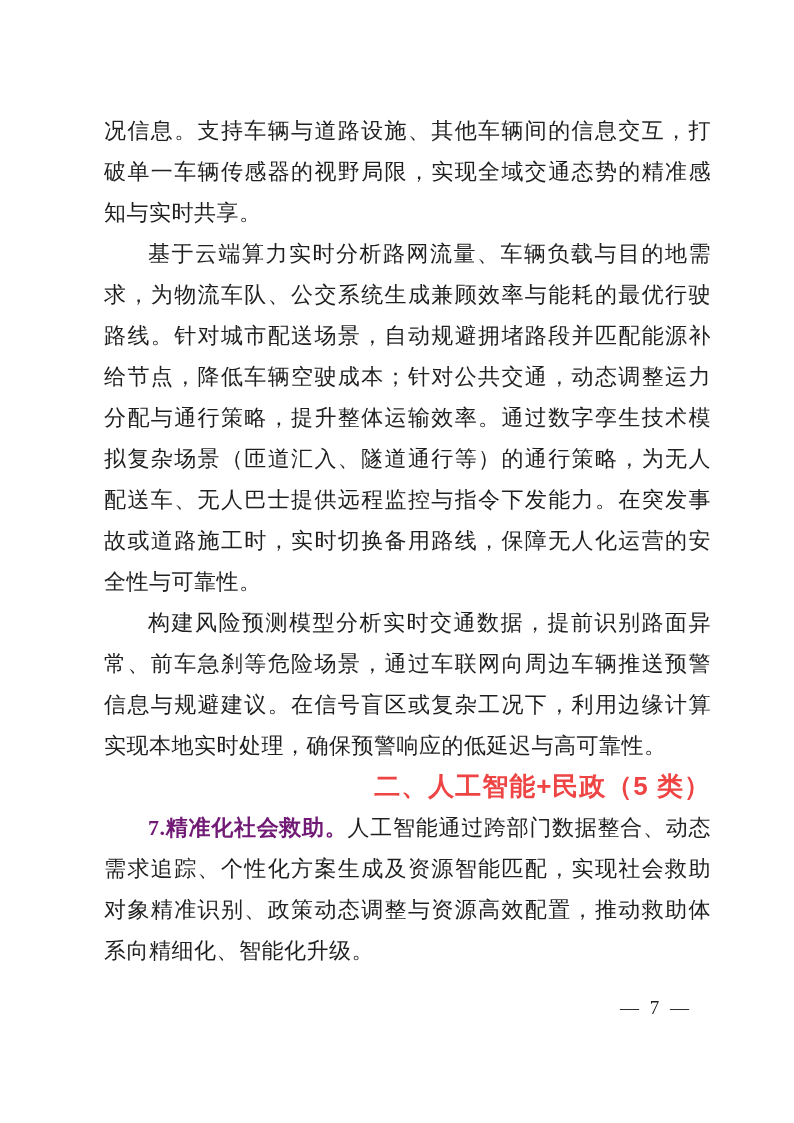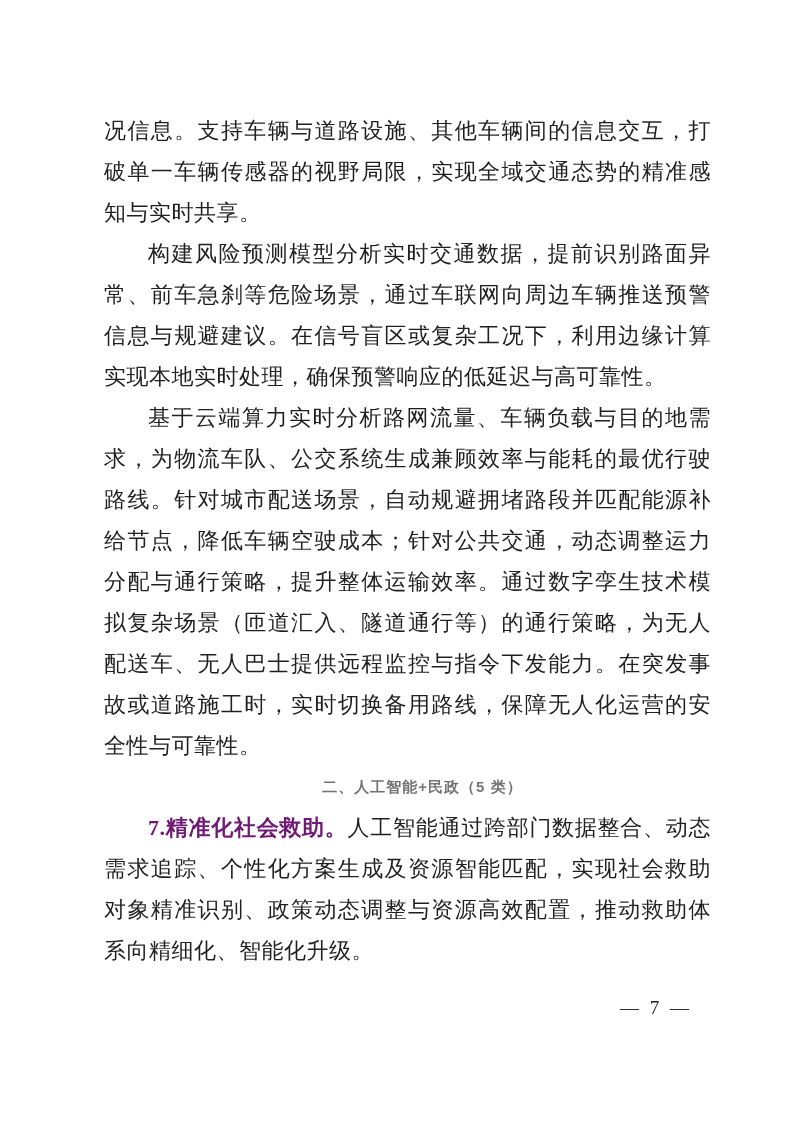--- a/index.html
+++ b/index.html
@@ -29,24 +29,24 @@
   .doc-body p {
     margin: 0;
     padding: 0;
   }
   .doc-body p.indent {
     text-indent: 2em;
   }
   .doc-body p.heading {
     font-family: "Liberation Sans", "DejaVu Sans", sans-serif;
     font-weight: bold;
-    color: #737373;
-    font-size: 15px;
+    color: #ef4444;
+    font-size: 26px;
     letter-spacing: 1px;
-    text-align: center;
+    text-align: right;
   }
   .doc-body b.lead {
     font-weight: bold;
     color: #701a75;
   }
   .page-number {
     position: absolute;
     top: 997px;
     right: 102px;
     font-size: 19px;
@@ -55,19 +55,19 @@
     font-family: "Liberation Serif", "DejaVu Serif", serif;
     white-space: nowrap;
   }
 </style>
 </head>
 <body>
 
 <div class="page">
   <div class="doc-body">
       <p class="">况信息。支持车辆与道路设施、其他车辆间的信息交互，打破单一车辆传感器的视野局限，实现全域交通态势的精准感知与实时共享。</p>
+      <p class="indent">基于云端算力实时分析路网流量、车辆负载与目的地需求，为物流车队、公交系统生成兼顾效率与能耗的最优行驶路线。针对城市配送场景，自动规避拥堵路段并匹配能源补给节点，降低车辆空驶成本；针对公共交通，动态调整运力分配与通行策略，提升整体运输效率。通过数字孪生技术模拟复杂场景（匝道汇入、隧道通行等）的通行策略，为无人配送车、无人巴士提供远程监控与指令下发能力。在突发事故或道路施工时，实时切换备用路线，保障无人化运营的安全性与可靠性。</p>
       <p class="indent">构建风险预测模型分析实时交通数据，提前识别路面异常、前车急刹等危险场景，通过车联网向周边车辆推送预警信息与规避建议。在信号盲区或复杂工况下，利用边缘计算实现本地实时处理，确保预警响应的低延迟与高可靠性。</p>
-      <p class="indent">基于云端算力实时分析路网流量、车辆负载与目的地需求，为物流车队、公交系统生成兼顾效率与能耗的最优行驶路线。针对城市配送场景，自动规避拥堵路段并匹配能源补给节点，降低车辆空驶成本；针对公共交通，动态调整运力分配与通行策略，提升整体运输效率。通过数字孪生技术模拟复杂场景（匝道汇入、隧道通行等）的通行策略，为无人配送车、无人巴士提供远程监控与指令下发能力。在突发事故或道路施工时，实时切换备用路线，保障无人化运营的安全性与可靠性。</p>
       <p class="heading indent">二、人工智能+民政（5 类）</p>
       <p class="indent"><b class="lead">7.精准化社会救助。</b>人工智能通过跨部门数据整合、动态需求追踪、个性化方案生成及资源智能匹配，实现社会救助对象精准识别、政策动态调整与资源高效配置，推动救助体系向精细化、智能化升级。</p>
     </div>
   <div class="page-number">— 7 —</div>
 </div>
 
 </body></html>

